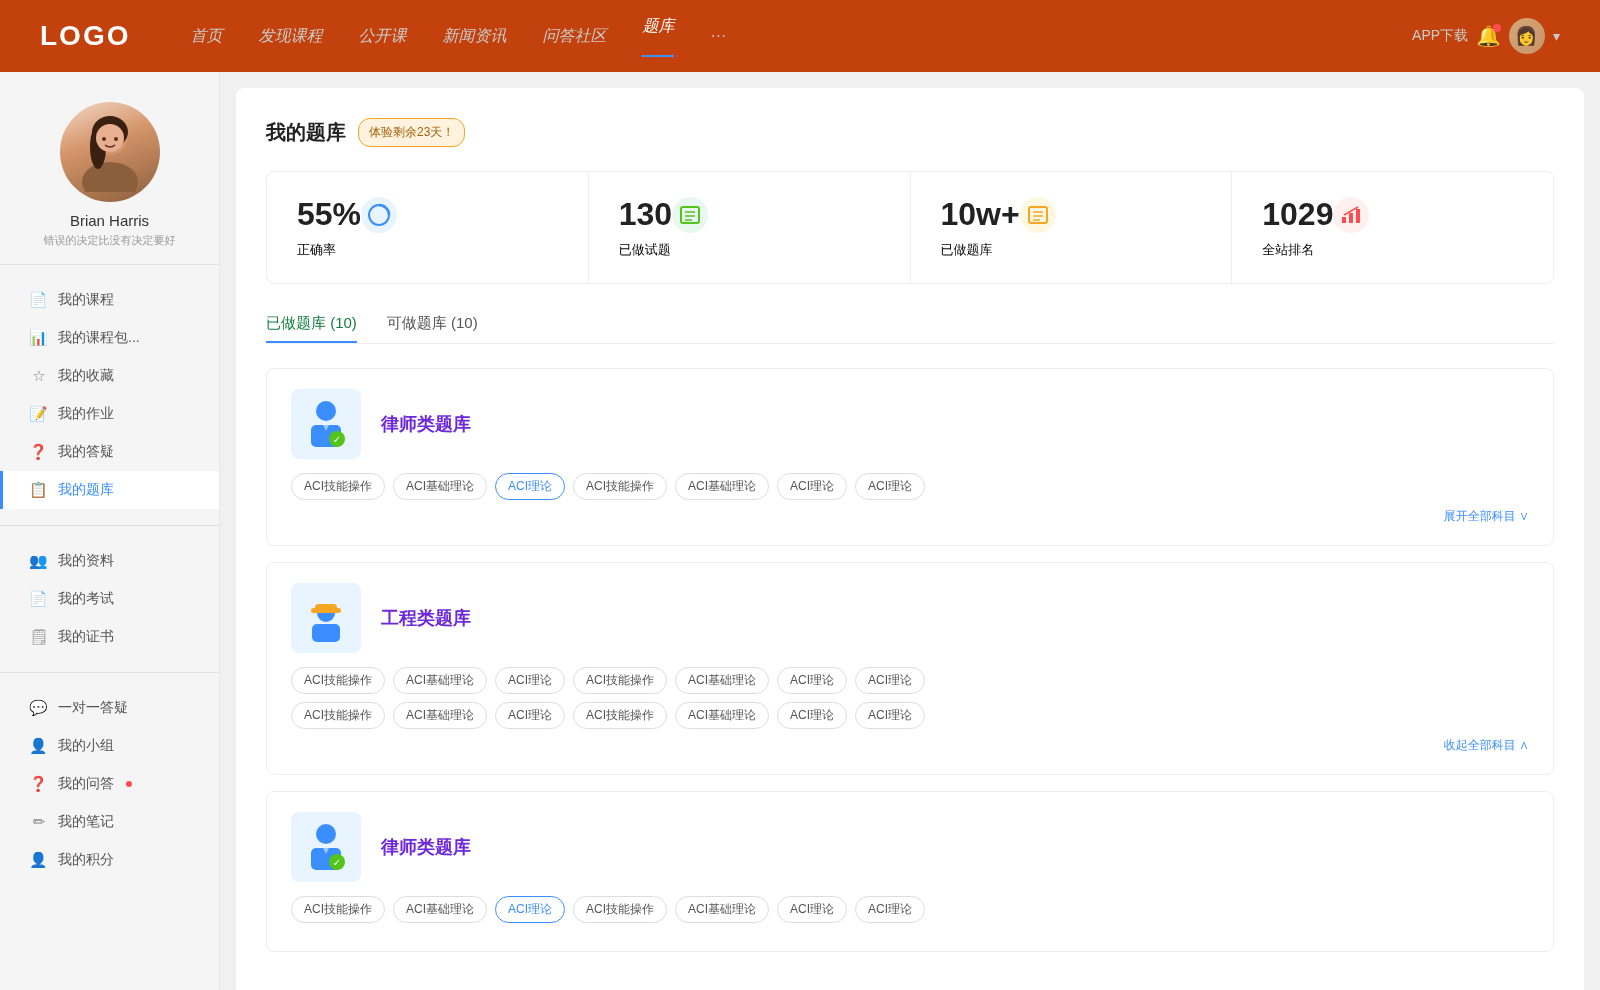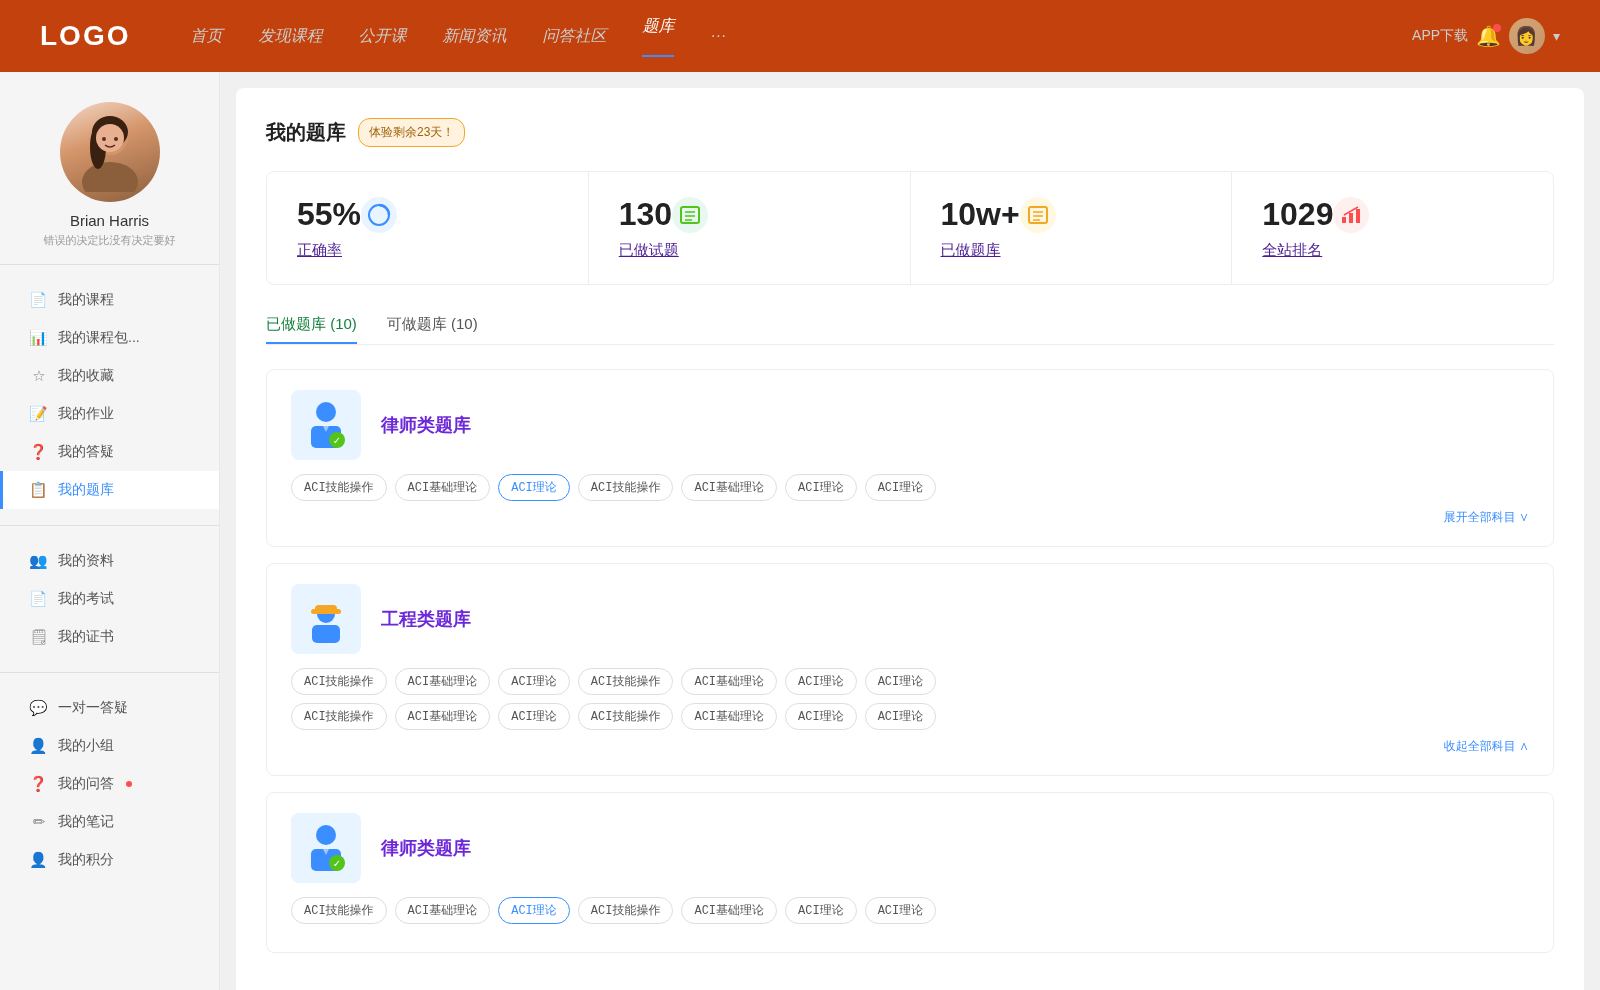--- a/index.html
+++ b/index.html
@@ -226,23 +226,22 @@
       width: 36px; height: 36px;
       border-radius: 50%;
       display: flex; align-items: center; justify-content: center;
       font-size: 18px;
     }
     .stat-icon.blue { background: #e8f4ff; }
     .stat-icon.green { background: #e8f8f0; }
     .stat-icon.yellow { background: #fff8e1; }
     .stat-icon.red { background: #fff0f0; }
     .stat-label {
-      font-size: 15px;
-      color: #4c1d95;
-      text-decoration: underline;
+      font-size: 13px;
+      color: #000000;
     }
 
     
     .tabs-row {
       display: flex;
       gap: 30px;
       margin-bottom: 24px;
       border-bottom: 1px solid #eee;
     }
     .tab-item {
@@ -294,21 +293,20 @@
       gap: 8px;
       margin-bottom: 8px;
     }
     .tag {
       padding: 4px 12px;
       border: 1px solid #ddd;
       border-radius: 14px;
       font-size: 12px;
       color: #555;
       cursor: pointer;
-      font-family: Liberation Mono, monospace;
     }
     .tag.active {
       border-color: #3a8eff;
       color: #3a8eff;
     }
     .expand-link {
       text-align: right;
       font-size: 12px;
       color: #3a8eff;
       cursor: pointer;

